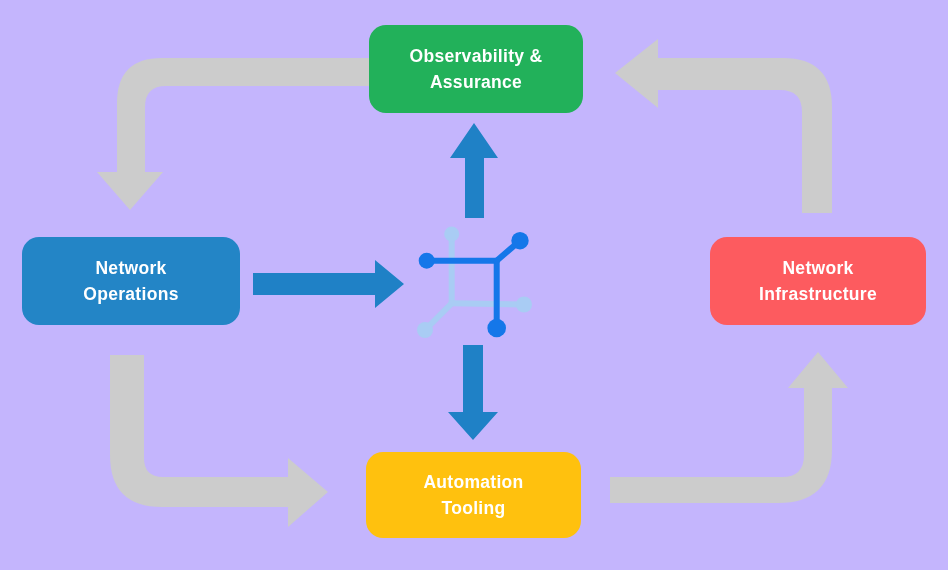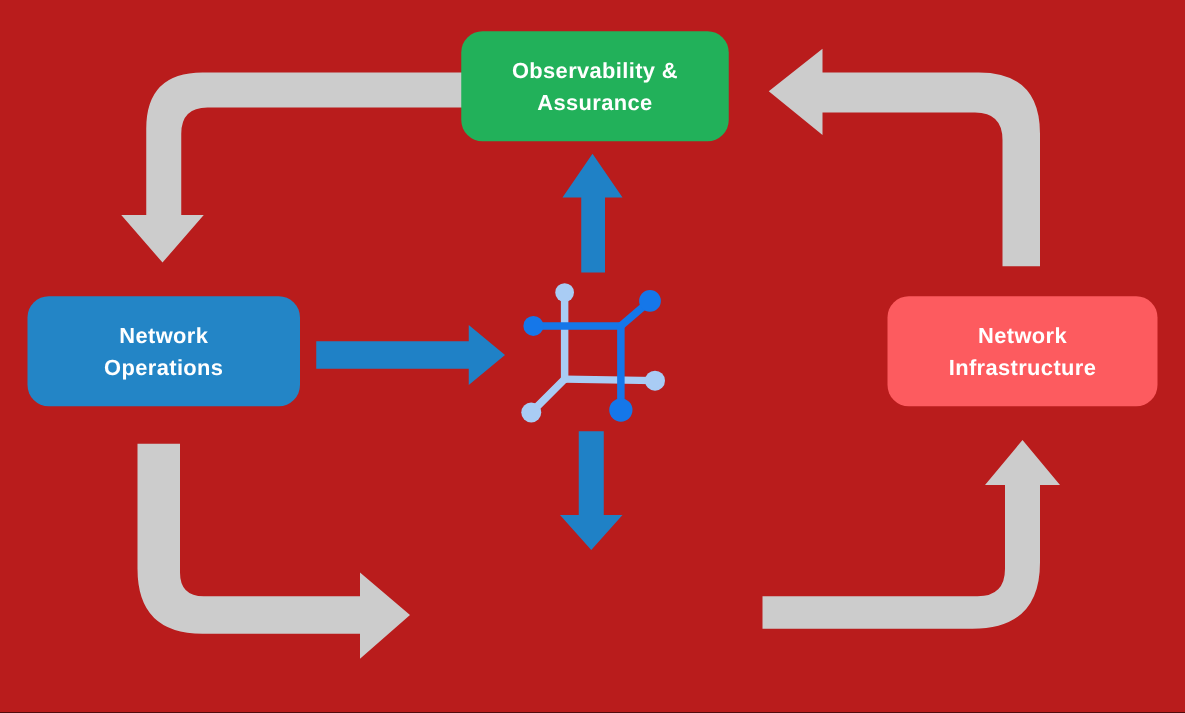--- a/index.html
+++ b/index.html
@@ -1,19 +1,19 @@
 <!DOCTYPE html>
 <html><head>
 <meta charset="utf-8">
 <style>
   html,body{margin:0;padding:0;background:#000;}
   .stage{
     position:relative;
     width:948px;height:570px;
-    background:#b91c1c;
+    background:#c4b5fd;
     overflow:hidden;
     font-family:"Liberation Sans", sans-serif;
   }
   .node{
     position:absolute;
     border-radius:17px;
     display:flex;align-items:center;justify-content:center;
     text-align:center;
     white-space:pre-line;
     color:#fff;
@@ -68,14 +68,16 @@
 
   <div class="node node-observability" style="background: rgb(34, 177, 90);">Observability &amp;
 Assurance</div>
 
   <div class="node node-operations" style="background: rgb(35, 133, 198);">Network
 Operations</div>
 
   <div class="node node-infrastructure" style="background: rgb(253, 91, 95);">Network
 Infrastructure</div>
 
+  <div class="node node-tooling" style="background: rgb(255, 193, 14);">Automation
+Tooling</div>
 
 </div>
 
 </body></html>

